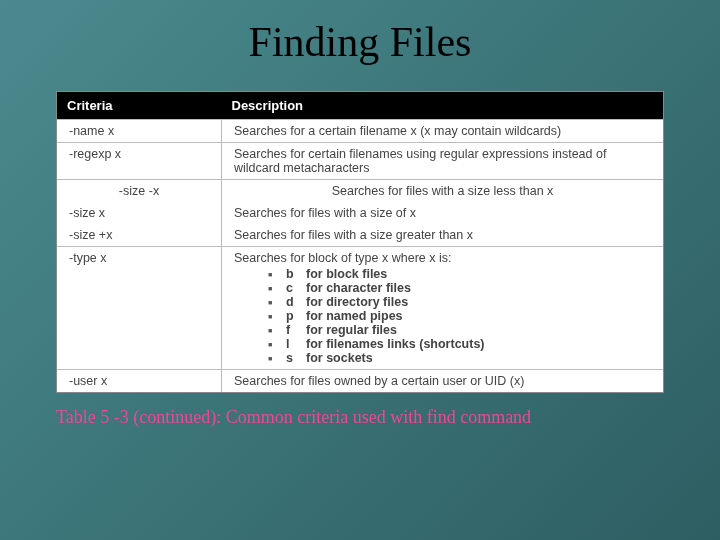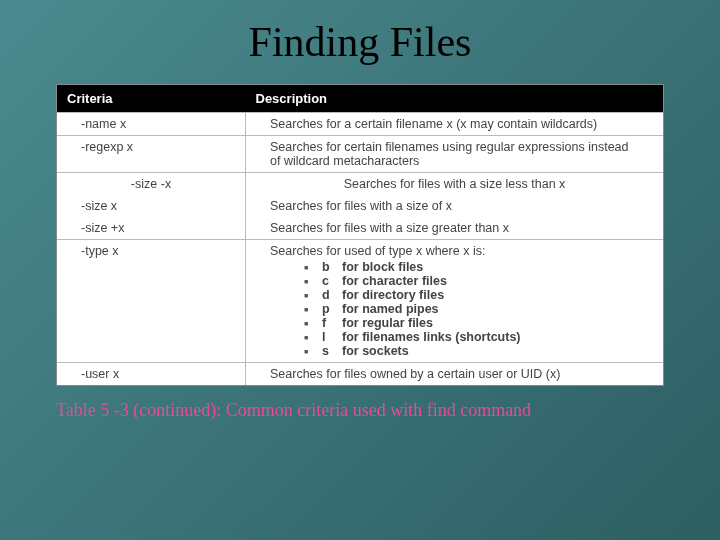--- a/index.html
+++ b/index.html
@@ -20,41 +20,41 @@
   }
   .title {
     font-size: 42px;
     color: #000;
     text-align: center;
     padding-top: 18px;
     padding-bottom: 18px;
     font-weight: normal;
   }
   .table-wrap {
-    margin: 0 56px;
+    margin: 7px 56px;
     background: #fff;
     border: 1px solid #888;
   }
   table {
     border-collapse: collapse;
     width: 100%;
     font-family: Arial, Helvetica, sans-serif;
     font-size: 12.5px;
     color: #444;
   }
   thead th {
     background: #000;
     color: #fff;
     text-align: left;
     font-weight: bold;
     padding: 6px 10px;
     font-size: 13px;
   }
   tbody td {
-    padding: 4px 24px;
+    padding: 4px 12px;
     vertical-align: top;
     border-top: 1px solid #bbb;
   }
   tbody td.criteria {
     width: 140px;
     border-right: 1px solid #bbb;
     color: #444;
   }
   tbody tr.sizegroup td {
     border-top: none;
@@ -123,21 +123,21 @@
           <td class="criteria">-size x</td>
           <td>Searches for files with a size of x</td>
         </tr>
         <tr class="sizegroup">
           <td class="criteria">-size +x</td>
           <td>Searches for files with a size greater than x</td>
         </tr>
         <tr>
           <td class="criteria">-type x</td>
           <td>
-            <span>Searches for used of type x where x is:</span>
+            <span>Searches for block of type x where x is:</span>
             <ul class="typelist">
               <li><span class="code">b</span><span>for block files</span></li>
               <li><span class="code">c</span><span>for character files</span></li>
               <li><span class="code">d</span><span>for directory files</span></li>
               <li><span class="code">p</span><span>for named pipes</span></li>
               <li><span class="code">f</span><span>for regular files</span></li>
               <li><span class="code">l</span><span>for filenames links (shortcuts)</span></li>
               <li><span class="code">s</span><span>for sockets</span></li>
             </ul>
           </td>

